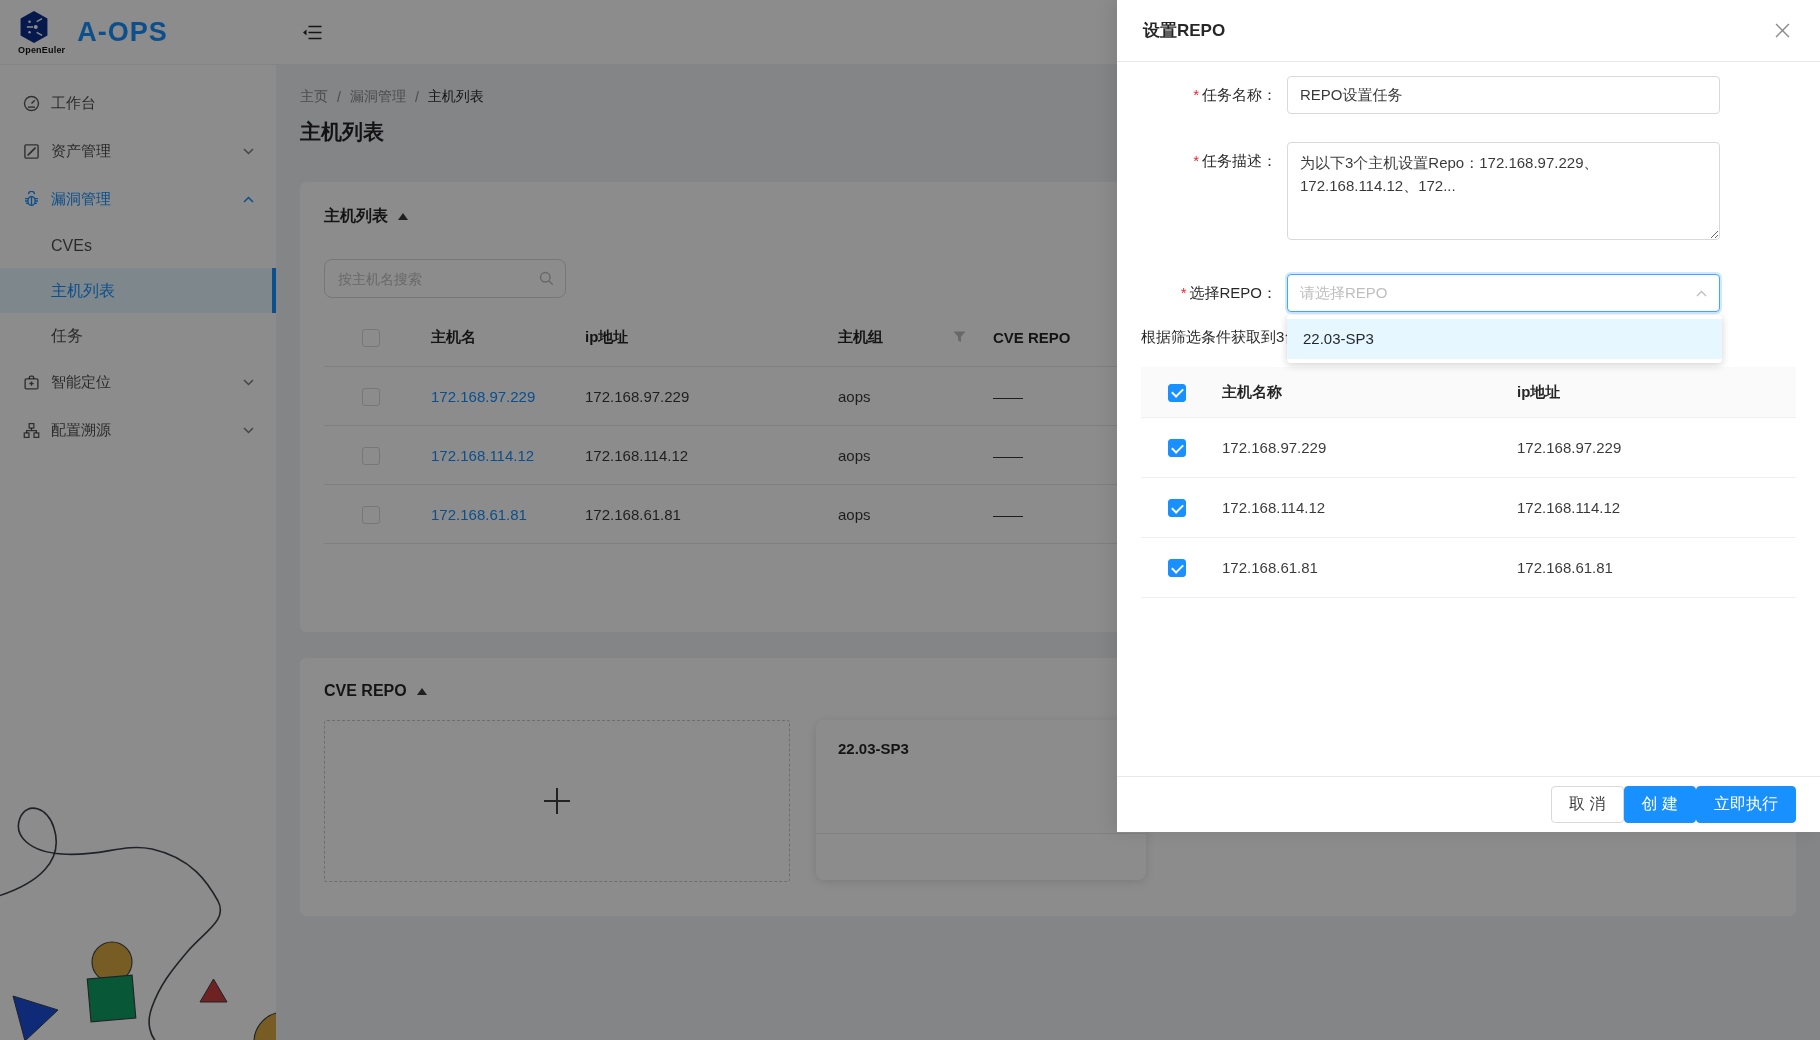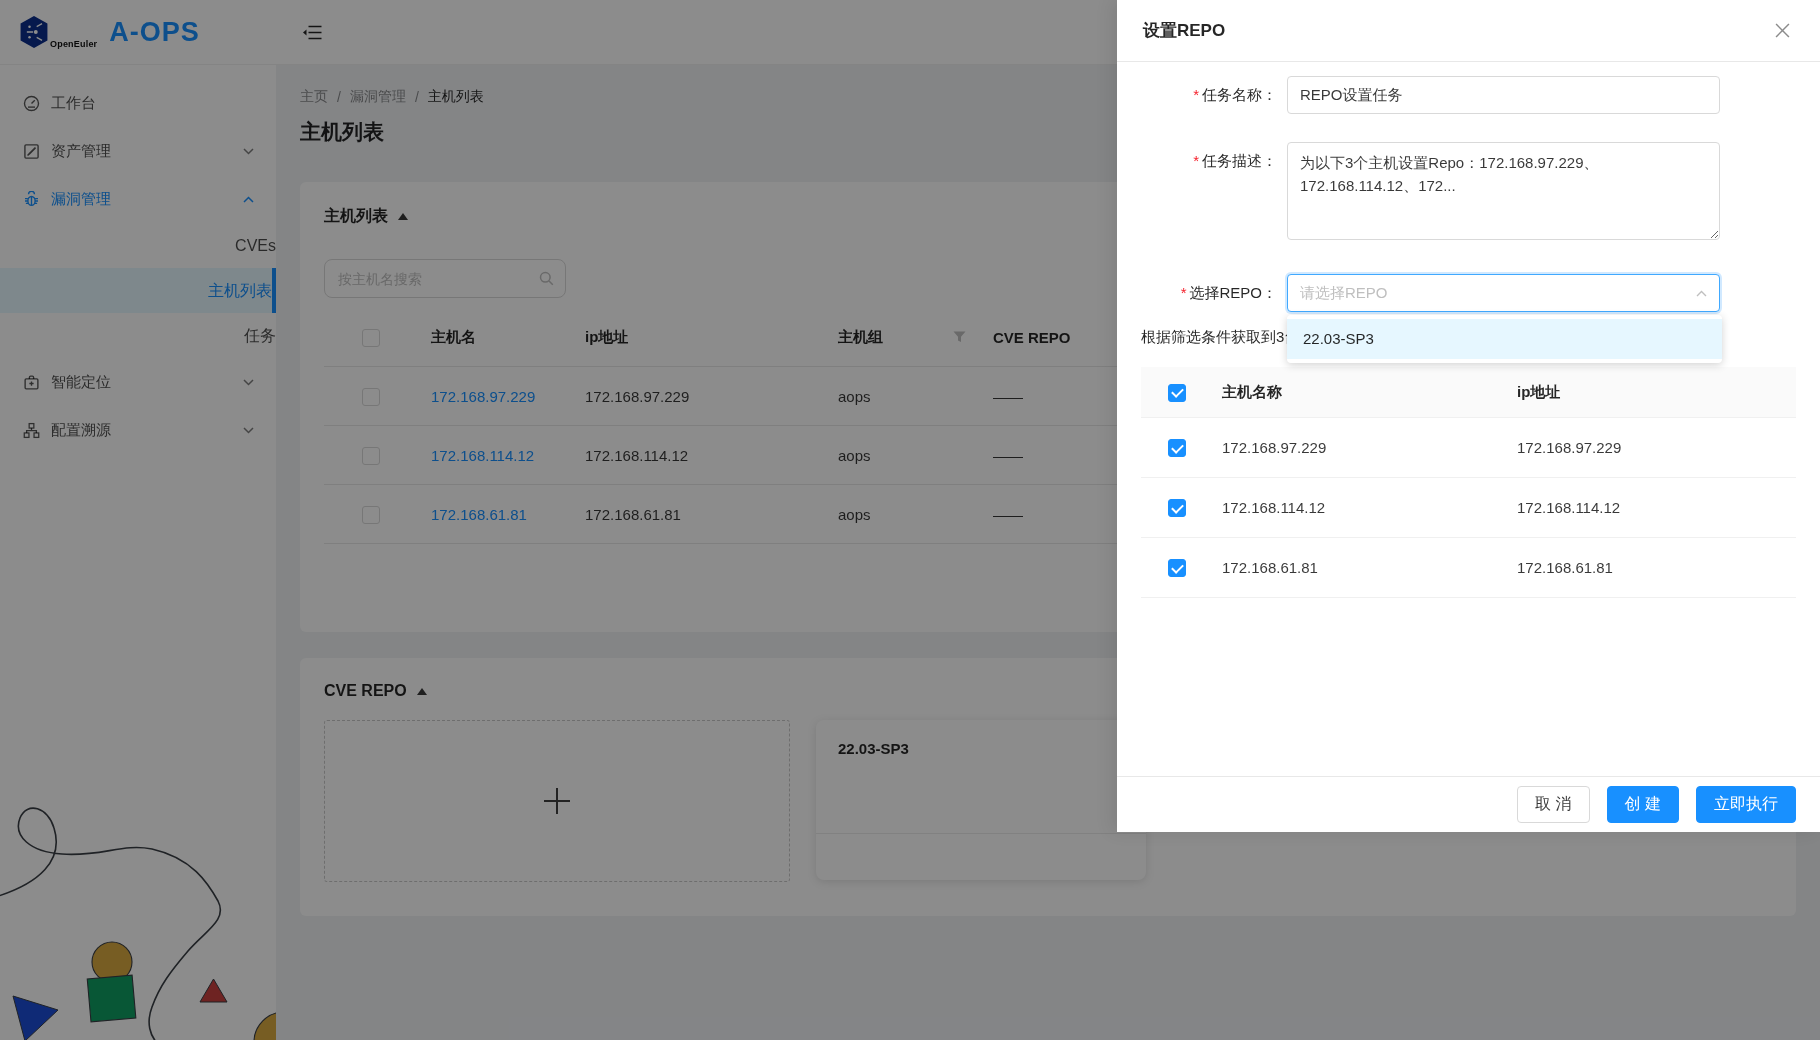--- a/index.html
+++ b/index.html
@@ -6,24 +6,24 @@
   body{
     width:1820px;height:1040px;position:relative;overflow:hidden;
     background:#f0f2f5;
     font-family:"Liberation Sans","DejaVu Sans",sans-serif;
     color:rgba(0,0,0,0.78);
     -webkit-font-smoothing:antialiased;
   }
   
   .sidebar{position:absolute;left:0;top:0;width:276px;height:1040px;background:#fff;z-index:10;}
   .logo-row{height:64px;display:flex;align-items:center;padding-left:18px;gap:12px;border-bottom:1px solid #f0f0f0;}
-  .logo-mark{display:flex;flex-direction:row;align-items:flex-end;}
+  .logo-mark{display:flex;flex-direction:column;align-items:flex-start;}
   .logo-sub{font-size:9px;font-weight:700;color:#111;margin-top:1px;letter-spacing:.2px;}
   .app-name{font-size:27px;font-weight:700;color:#1890ff;letter-spacing:1px;}
-  .menu{padding-top:14px;text-align:right;}
+  .menu{padding-top:14px;}
   .menu-item{position:relative;height:48px;display:flex;align-items:center;padding:0 22px;font-size:15px;color:rgba(0,0,0,0.7);cursor:pointer;}
   .menu-item .mi-icon{width:18px;height:18px;margin-right:11px;display:flex;align-items:center;justify-content:center;color:rgba(0,0,0,0.66);}
   .menu-item .chev{margin-left:auto;color:rgba(0,0,0,0.5);display:flex;}
   .menu-item.active-parent,.menu-item.active-parent .mi-icon,.menu-item.active-parent .chev{color:#1890ff;}
   .submenu-item{height:45px;line-height:45px;padding-left:51px;font-size:16px;color:rgba(0,0,0,0.7);cursor:pointer;}
   .submenu-item.active{background:#e6f7ff;color:#1890ff;border-right:4px solid #1890ff;}
   .doodle{position:absolute;left:0;bottom:0;pointer-events:none;}
   
   .topbar{position:absolute;left:276px;top:0;right:0;height:64px;background:#fff;border-bottom:1px solid #f0f0f0;display:flex;align-items:center;padding-left:26px;z-index:5;}
   .fold-btn{display:flex;align-items:center;cursor:pointer;color:#262626;}
@@ -78,21 +78,21 @@
   .select-box{width:100%;height:38px;box-sizing:border-box;border:1px solid #40a9ff;border-radius:4px;box-shadow:0 0 0 2px rgba(24,144,255,0.2);display:flex;align-items:center;padding:0 12px;background:#fff;cursor:pointer;}
   .select-placeholder{flex:1;font-size:15px;color:#bfbfbf;}
   .select-arrow{color:#bfbfbf;display:flex;}
   .dropdown{position:absolute;top:41px;left:0;width:435px;background:#fff;border-radius:4px;box-shadow:0 2px 8px rgba(0,0,0,0.18);padding:4px 0;z-index:30;}
   .dropdown-option{height:40px;line-height:40px;padding:0 16px;font-size:15px;color:rgba(0,0,0,0.85);background:#e6f7ff;cursor:pointer;}
   .filter-hint{margin-top:16px;font-size:15px;color:rgba(0,0,0,0.85);}
   .drawer-table{margin-top:20px;width:655px;border-collapse:collapse;table-layout:fixed;font-size:15px;}
   .drawer-table th{height:50px;background:#fafafa;text-align:left;padding:0;font-weight:700;color:rgba(0,0,0,0.85);border-bottom:1px solid #f0f0f0;}
   .drawer-table td{height:59px;text-align:left;padding:0;color:rgba(0,0,0,0.78);border-bottom:1px solid #f0f0f0;}
   .cb-drawer{margin-left:27px;}
-  .drawer-footer{flex:none;height:55px;border-top:1px solid #e8e8e8;display:flex;align-items:center;justify-content:flex-end;gap:17px;padding-right:24px;}
+  .drawer-footer{flex:none;height:55px;border-top:1px solid #e8e8e8;display:flex;align-items:center;justify-content:flex-end;gap:0;padding-right:24px;}
   .btn{height:37px;padding:0 17px;border-radius:4px;font-size:16px;display:flex;align-items:center;justify-content:center;cursor:pointer;font-family:inherit;box-sizing:border-box;}
   .btn-default{background:#fff;border:1px solid #d9d9d9;color:rgba(0,0,0,0.78);}
   .btn-primary{background:#1890ff;border:1px solid #1890ff;color:#fff;}
 </style>
 </head>
 <body>
 
 <div class="sidebar">
   <div class="logo-row">
     <span class="logo-mark">

